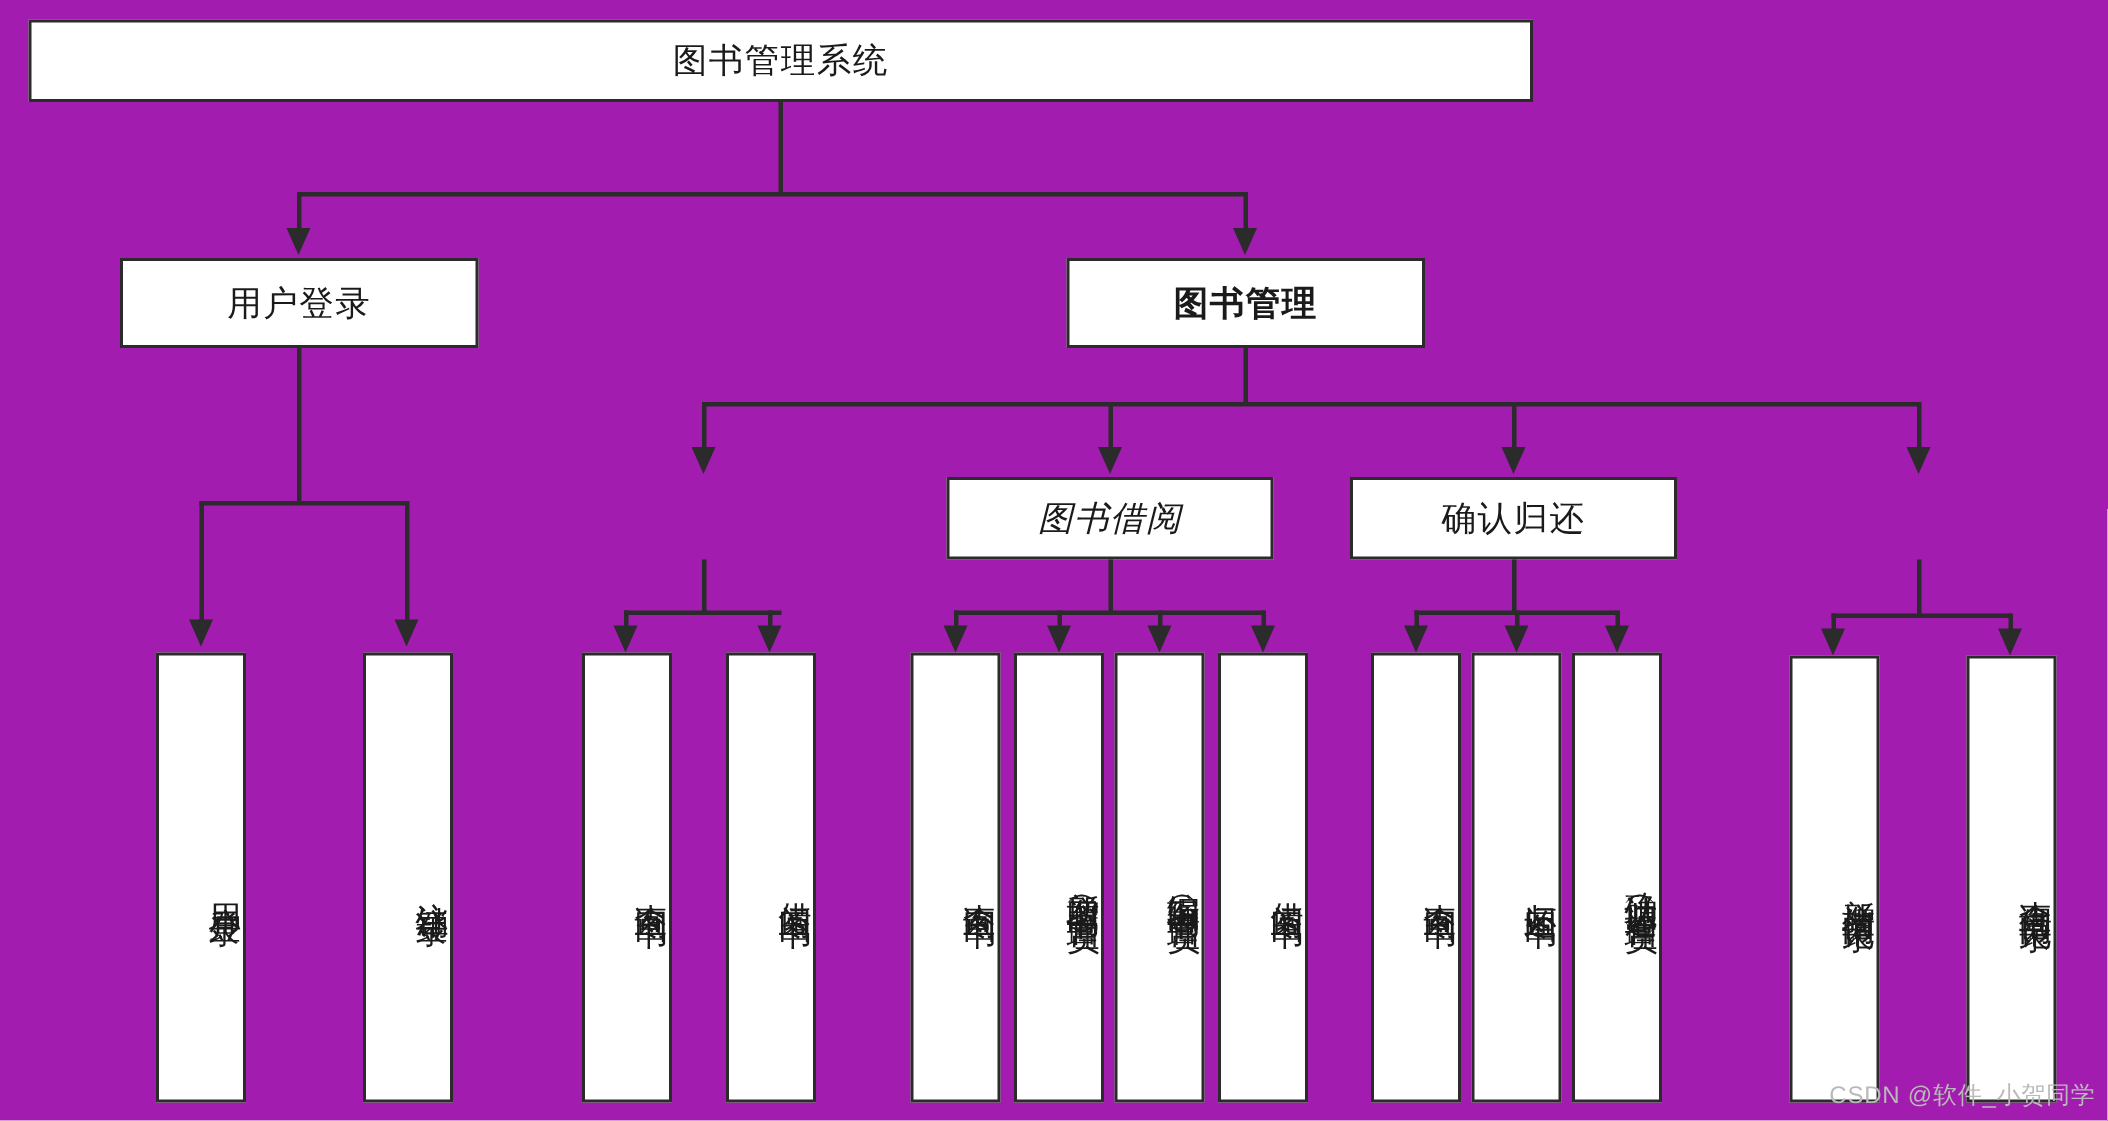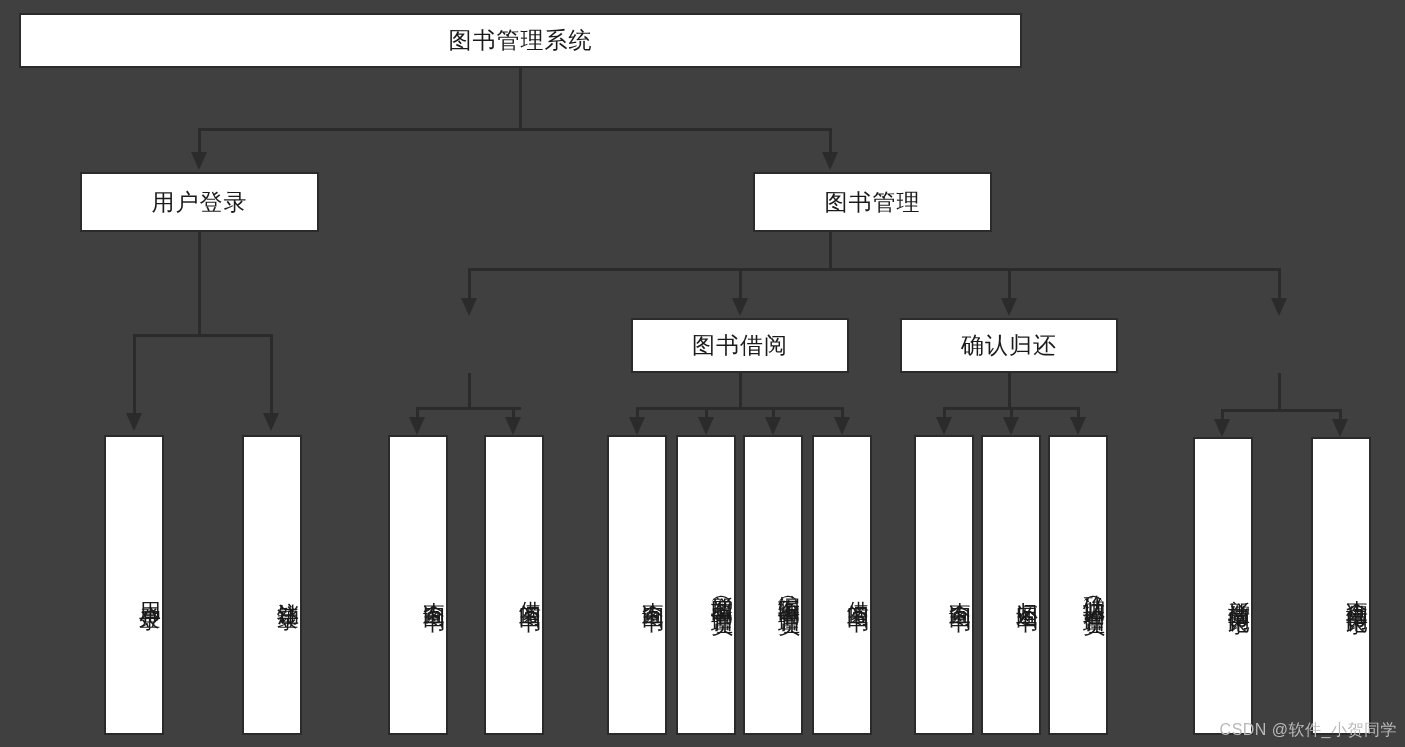--- a/index.html
+++ b/index.html
@@ -4,21 +4,21 @@
 <style>
   html, body {
     margin: 0;
     padding: 0;
     background: #ffffff;
   }
   #canvas {
     position: relative;
     width: 1405px;
     height: 747px;
-    background: #404040;
+    background: #a21caf;
     font-family: "Liberation Sans", "DejaVu Sans", sans-serif;
     overflow: hidden;
   }
   .node {
     position: absolute;
     box-sizing: border-box;
     border: 2.5px solid #2b2b2b;
     background: #ffffff;
     display: flex;
     align-items: center;
@@ -83,21 +83,21 @@
 
   <div class="edge v" style="left:198px; top:128px; height:26px;"></div>
   <div class="arrow" style="left:191px; top:152px;"></div>
   <div class="edge v" style="left:829px; top:128px; height:26px;"></div>
   <div class="arrow" style="left:822px; top:152px;"></div>
 
   <div class="node horiz" style="left:80px; top:172px; width:239px; height:60px;">
     <span>用户登录</span>
   </div>
 
-  <div class="node horiz" style="left:753px; top:172px; width:239px; height:60px;">
+  <div class="node horiz" style="left:711px; top:172px; width:239px; height:60px;font-weight:bold;">
     <span>图书管理</span>
   </div>
 
   <div class="edge v" style="left:198px; top:232px; height:104px;"></div>
   <div class="edge h" style="left:133px; top:334px; width:139px;"></div>
   <div class="edge v" style="left:133px; top:334px; height:81px;"></div>
   <div class="arrow" style="left:126px; top:413px;"></div>
   <div class="edge v" style="left:270px; top:334px; height:81px;"></div>
   <div class="arrow" style="left:263px; top:413px;"></div>
 
@@ -105,21 +105,21 @@
   <div class="edge h" style="left:468px; top:268px; width:812px;"></div>
   <div class="edge v" style="left:468px; top:268px; height:32px;"></div>
   <div class="arrow" style="left:461px; top:298px;"></div>
   <div class="edge v" style="left:739px; top:268px; height:32px;"></div>
   <div class="arrow" style="left:732px; top:298px;"></div>
   <div class="edge v" style="left:1008px; top:268px; height:32px;"></div>
   <div class="arrow" style="left:1001px; top:298px;"></div>
   <div class="edge v" style="left:1278px; top:268px; height:32px;"></div>
   <div class="arrow" style="left:1271px; top:298px;"></div>
 
-  <div class="node horiz" style="left:631px; top:318px; width:218px; height:55px;">
+  <div class="node horiz" style="left:631px; top:318px; width:218px; height:55px;font-style:italic;">
     <span>图书借阅</span>
   </div>
   <div class="node horiz" style="left:900px; top:318px; width:218px; height:55px;">
     <span>确认归还</span>
   </div>
 
   <div class="edge v" style="left:468px; top:373px; height:36px;"></div>
   <div class="edge h" style="left:416px; top:407px; width:105px;"></div>
   <div class="edge v" style="left:416px; top:407px; height:12px;"></div>
   <div class="arrow" style="left:409px; top:417px;"></div>

